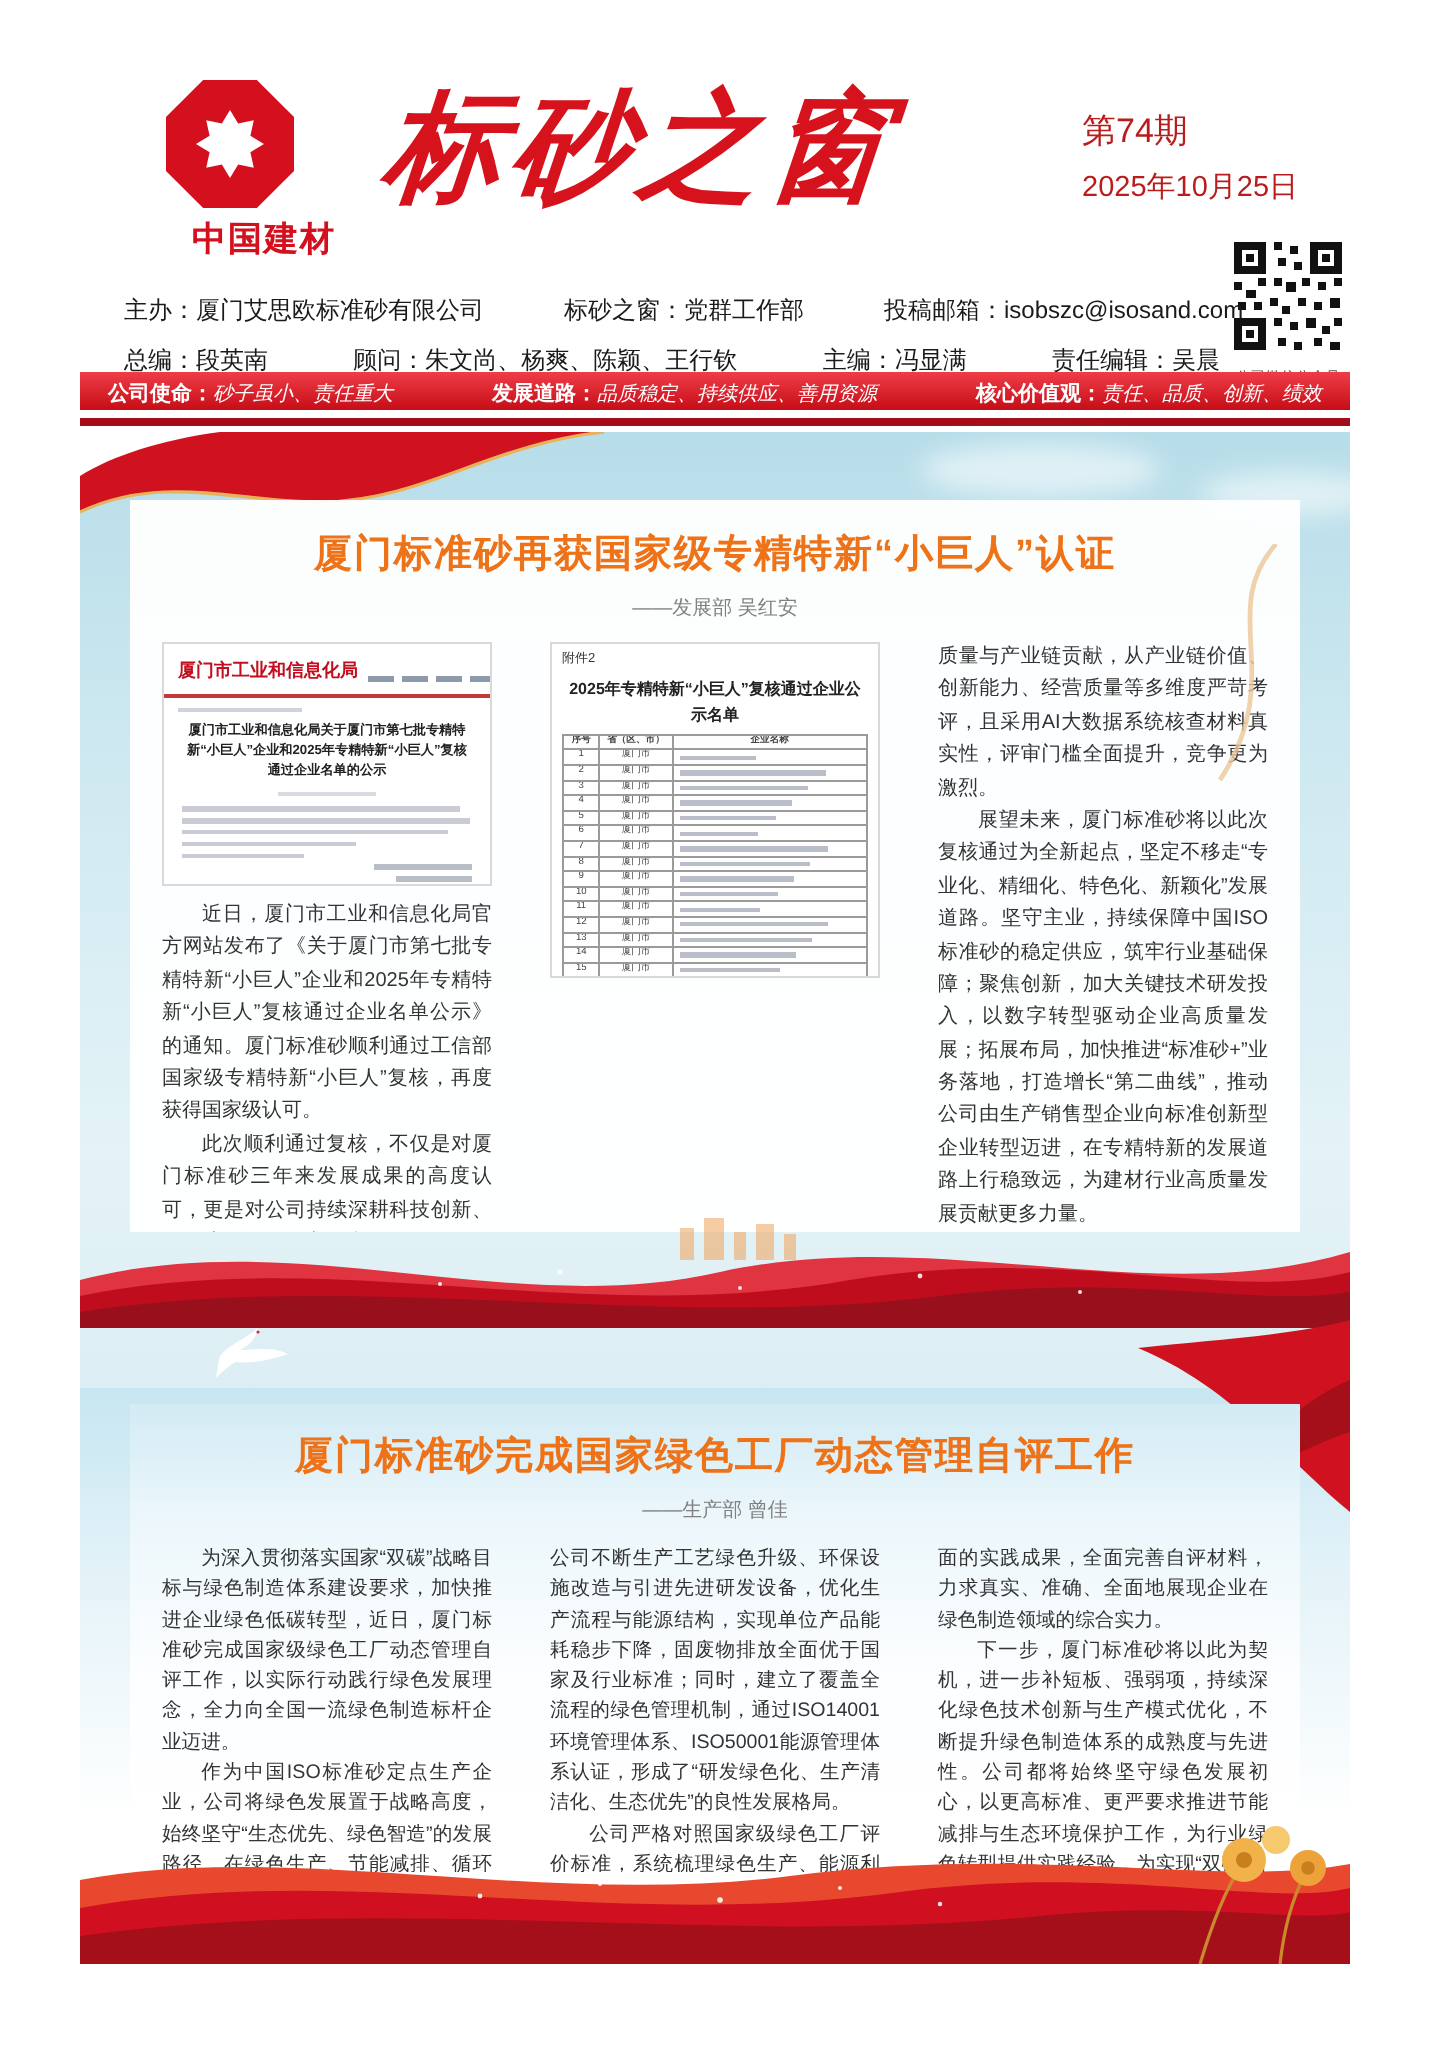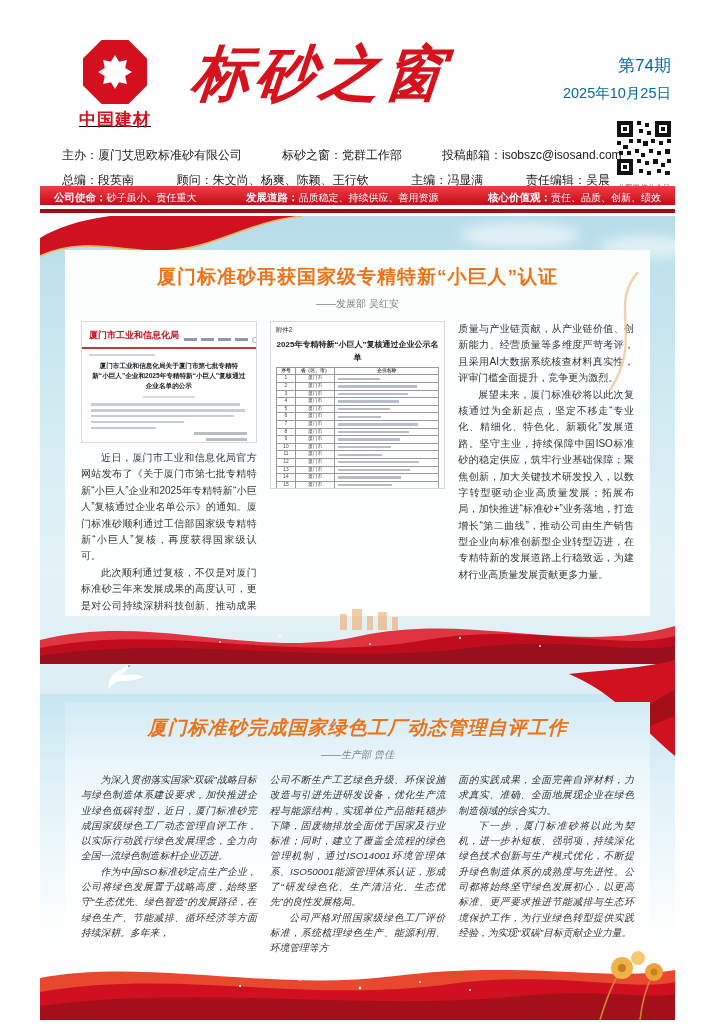--- a/index.html
+++ b/index.html
@@ -1,62 +1,62 @@
 <!DOCTYPE html>
 <html><head>
 <meta charset="utf-8">
 <style>
   * { margin:0; padding:0; box-sizing:border-box; }
   html,body { background:#fff; }
   .page { position:relative; width:715px; height:1032px; background:#fff; overflow:hidden;
           font-family:"Liberation Sans", sans-serif; margin:0 auto; }
 
   
-  .logo-block { position:absolute; left:62px; top:40px; width:106px; text-align:center;text-decoration:underline; }
+  .logo-block { position:absolute; left:62px; top:40px; width:106px; text-align:right; }
   .logo-octagon { width:64px; height:64px; margin:0 auto; background:#d40f1e;
       clip-path:polygon(29% 0,71% 0,100% 29%,100% 71%,71% 100%,29% 100%,0 71%,0 29%);
       display:flex; align-items:center; justify-content:center; }
   .logo-star { width:34px; height:34px; background:#fff;
       clip-path:polygon(50% 0,62% 20%,85% 15%,80% 38%,100% 50%,80% 62%,85% 85%,62% 80%,50% 100%,38% 80%,15% 85%,20% 62%,0 50%,20% 38%,15% 15%,38% 20%); }
   .logo-text { color:#d40f1e; font-weight:bold; font-size:17px; letter-spacing:1px; margin-top:4px; }
 
   .masthead { position:absolute; left:155px; top:34px; width:330px; text-align:center;
       font-family:"DejaVu Serif", serif; font-style:italic; font-weight:bold;
       font-size:60px; color:#d6131c; letter-spacing:4px; transform:skewX(-5deg); }
 
-  .issue-block { position:absolute; right:44px; top:54px; width:130px; text-align:right; color:#0369a1; }
+  .issue-block { position:absolute; right:44px; top:54px; width:130px; text-align:left; color:#b91c1c; }
   .issue-no { font-size:17px; }
   .issue-date { font-size:14.5px; margin-top:7px; }
 
   .qr-block { position:absolute; right:38px; top:119px; width:66px; text-align:center; }
   .qr-label { font-size:7.5px; color:#555; margin-top:2px; }
 
   .info-rows { position:absolute; left:62px; top:147px; width:548px; font-size:12px; color:#1a1a1a; }
   .info-row { display:flex; justify-content:space-between; margin-bottom:8px; white-space:nowrap;gap:40px; }
 
   
   .banner { position:absolute; left:40px; right:40px; top:186px; height:19px;
       background:linear-gradient(180deg,#ef3d46,#c60d18); color:#fff;
       display:flex; align-items:center; justify-content:space-between; padding:0 14px; }
   .banner-item { white-space:nowrap; }
   .banner-label { font-weight:bold; font-size:10.5px; }
-  .banner-value { font-family:"DejaVu Serif", serif; font-size:10px; }
+  .banner-value { font-family:"DejaVu Serif", serif; font-style:italic; font-size:10px; }
   .banner-underline { position:absolute; left:40px; right:40px; top:209px; height:4px; background:#a30d18; }
 
   
   .sec1 { position:absolute; left:40px; right:40px; top:216px; height:478px;
       background:linear-gradient(180deg,#b7dde9 0%,#cfe9f1 35%,#e4f3f7 75%,#dceef4 100%); }
   .cloud { position:absolute; background:#ffffff; opacity:.55; border-radius:50%; filter:blur(6px); }
   .ribbon-tl { position:absolute; left:0; top:0; }
   .card1 { position:absolute; left:25px; right:25px; top:34px; bottom:78px;
       background:rgba(255,255,255,.95); padding:14px 16px 8px; overflow:hidden; }
   .gold-swoosh { position:absolute; right:4px; top:22px; opacity:.8; }
   .art-title { text-align:center; font-size:19px; font-weight:bold; color:#ee7318; letter-spacing:1px; }
   .byline { text-align:center; font-size:10px; color:#808080; margin:7px 0 10px; }
-  .cols { display:flex; gap:13px; }
+  .cols { display:flex; gap:29px; }
   .col { flex:1; min-width:0; font-size:10px; line-height:1.64; color:#333; text-align:justify; }
   .col p { margin:0; }
   .col p.indent { text-indent:2em; }
 
   
   .mock { border:1px solid #d9d9d9; background:#fff; margin-bottom:7px; overflow:hidden; }
   .gov-mock { height:122px; }
   .gov-head { display:flex; align-items:flex-end; gap:5px; padding:6px 7px 4px; border-bottom:2px solid #c23a3a; }
   .gov-name { color:#c20f1f; font-weight:bold; font-size:9px; white-space:nowrap; }
   .gov-nav { flex:1; display:flex; gap:4px; justify-content:flex-end; align-items:center; }
@@ -77,22 +77,22 @@
       height:6.6px; line-height:6.6px; overflow:hidden; white-space:nowrap; }
   .mini-table th { font-weight:bold; background:#fdfdfd; }
   .mini-table th:nth-child(1), .mini-table td:nth-child(1) { width:12%; }
   .mini-table th:nth-child(2), .mini-table td:nth-child(2) { width:24%; }
   .name-bar { height:2.4px; background:#b9bec8; margin:2px 1px; }
 
   .mid-band { position:absolute; left:0; right:0; bottom:30px; height:56px; }
   .dove { position:absolute; left:66px; top:446px; }
 
   
-  .sec2 { position:absolute; left:40px; right:40px; top:694px; height:326px;
-      background:linear-gradient(180deg,#c6e6f1 0%,#e2f2f8 30%,#ffffff 75%);font-style:italic; }
+  .sec2 { position:absolute; left:40px; right:40px; top:694px; height:288px;
+      background:linear-gradient(180deg,#c6e6f1 0%,#e2f2f8 30%,#ffffff 75%); }
   .ribbon-tr { position:absolute; right:0; top:-34px; }
   .card2 { position:absolute; left:25px; right:25px; top:8px; bottom:46px;
       background:linear-gradient(180deg,#d3ebf4 0%,#ecf7fb 25%,#fdfeff 60%,#ffffff 100%);
       padding:13px 16px 6px; overflow:hidden; }
   .card2 .col { font-size:9.8px; line-height:1.56; }
   .bottom-band { position:absolute; left:0; right:0; bottom:0; height:70px; }
 
   .footer-margin { position:absolute; left:0; right:0; bottom:0; height:12px; background:#fff; }
 </style>
 </head>

